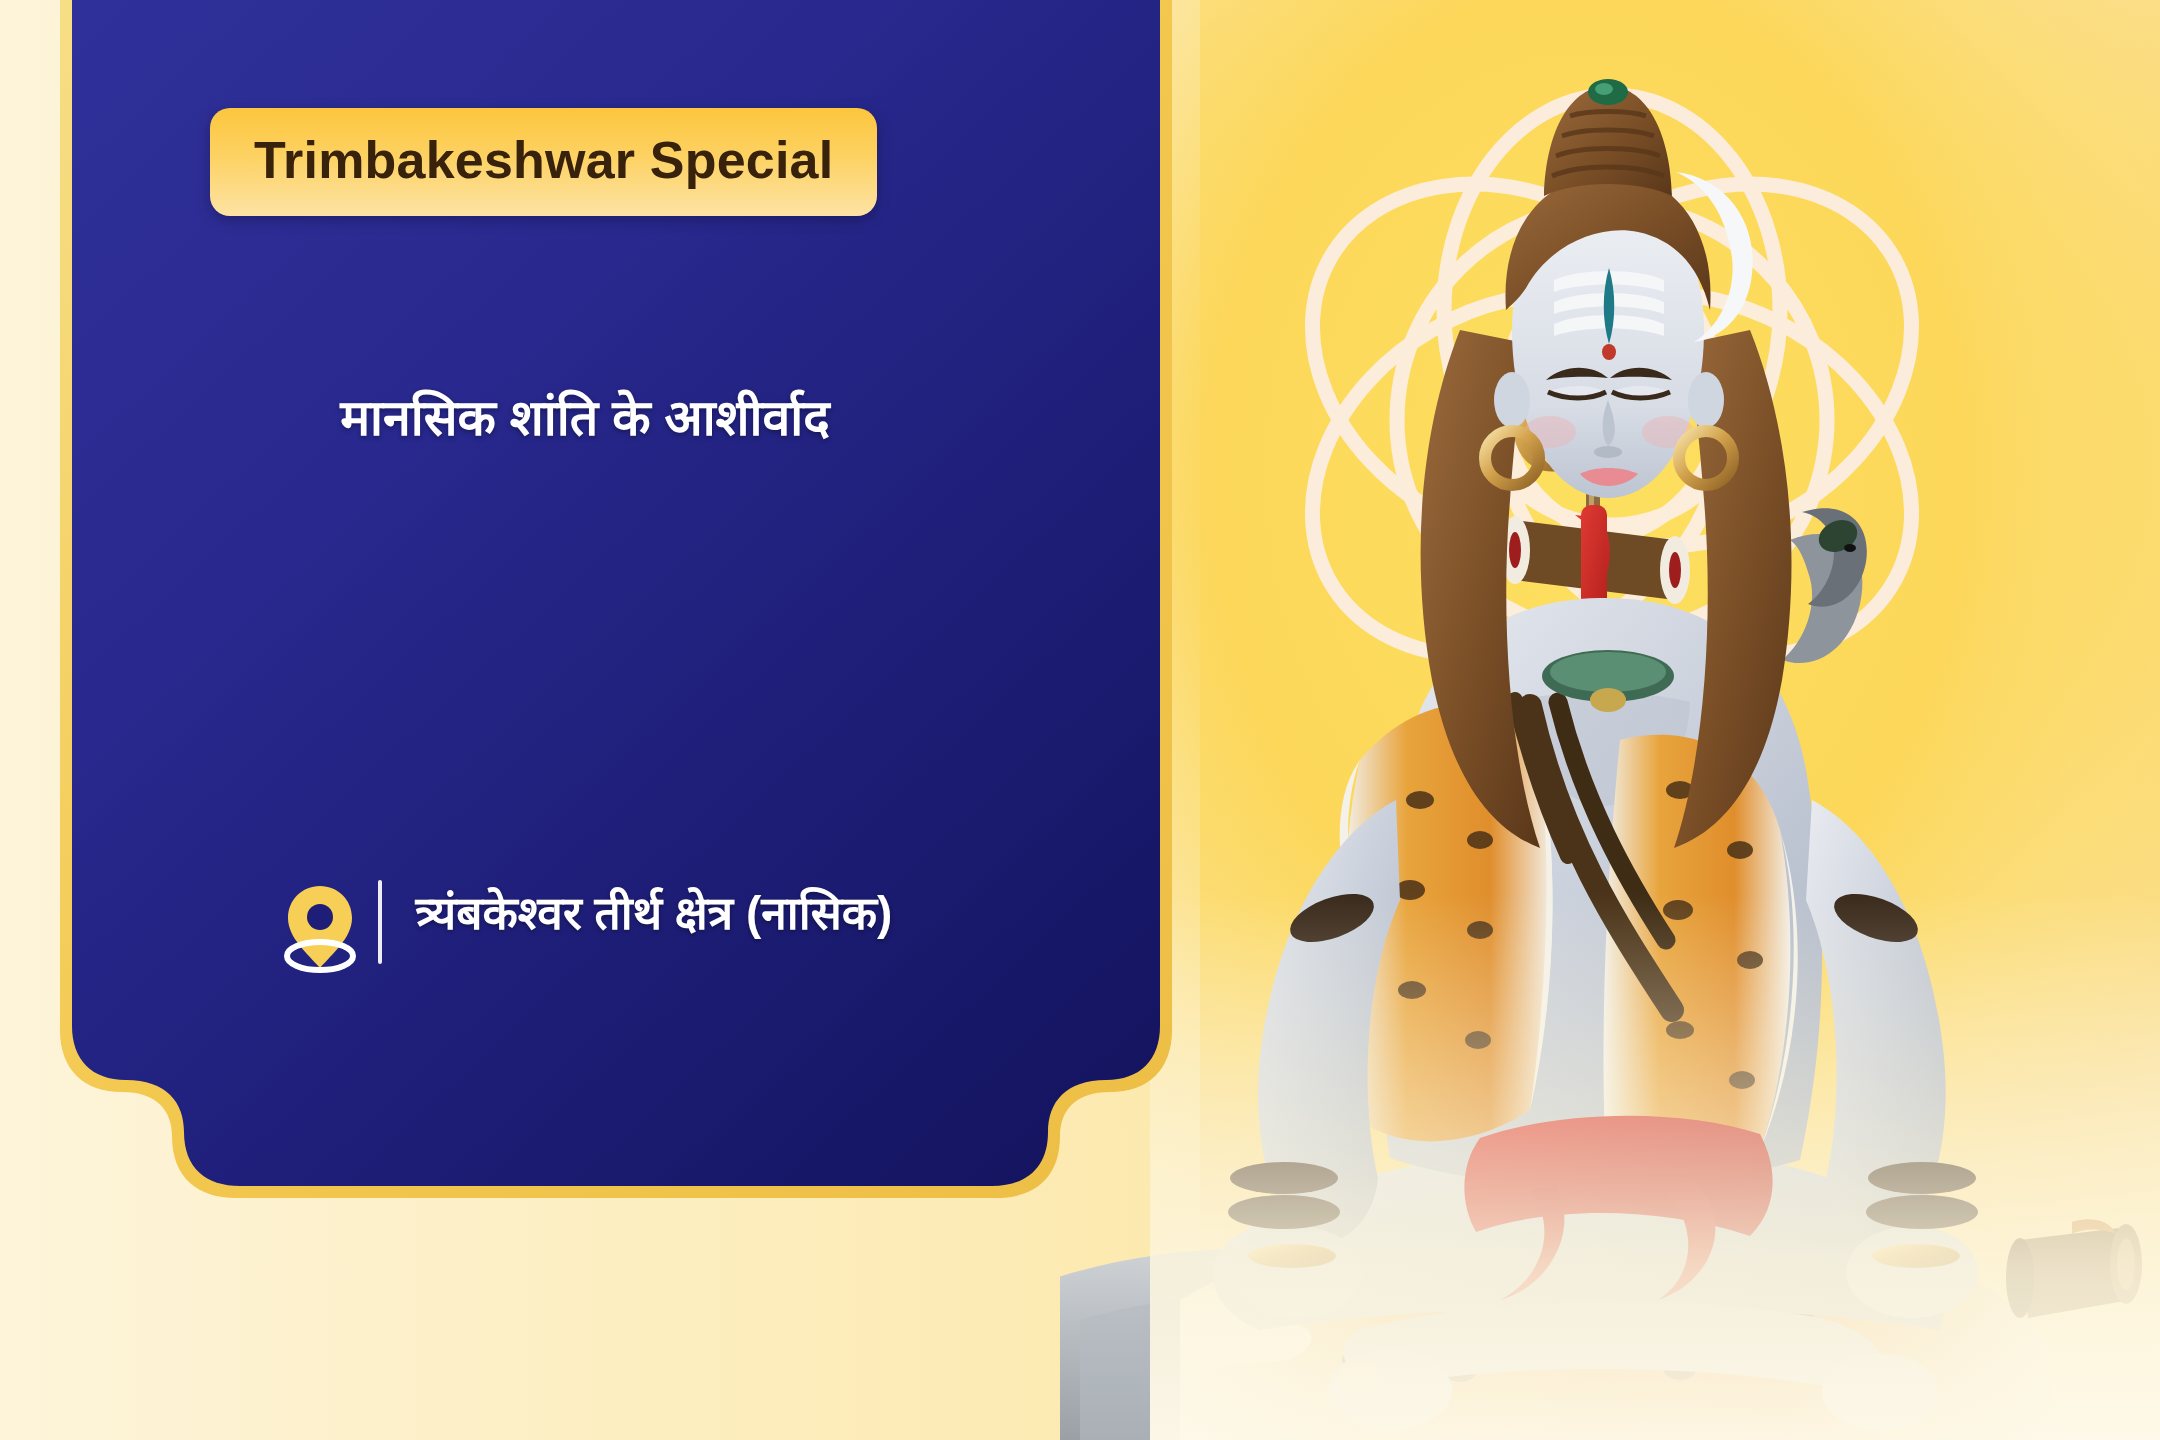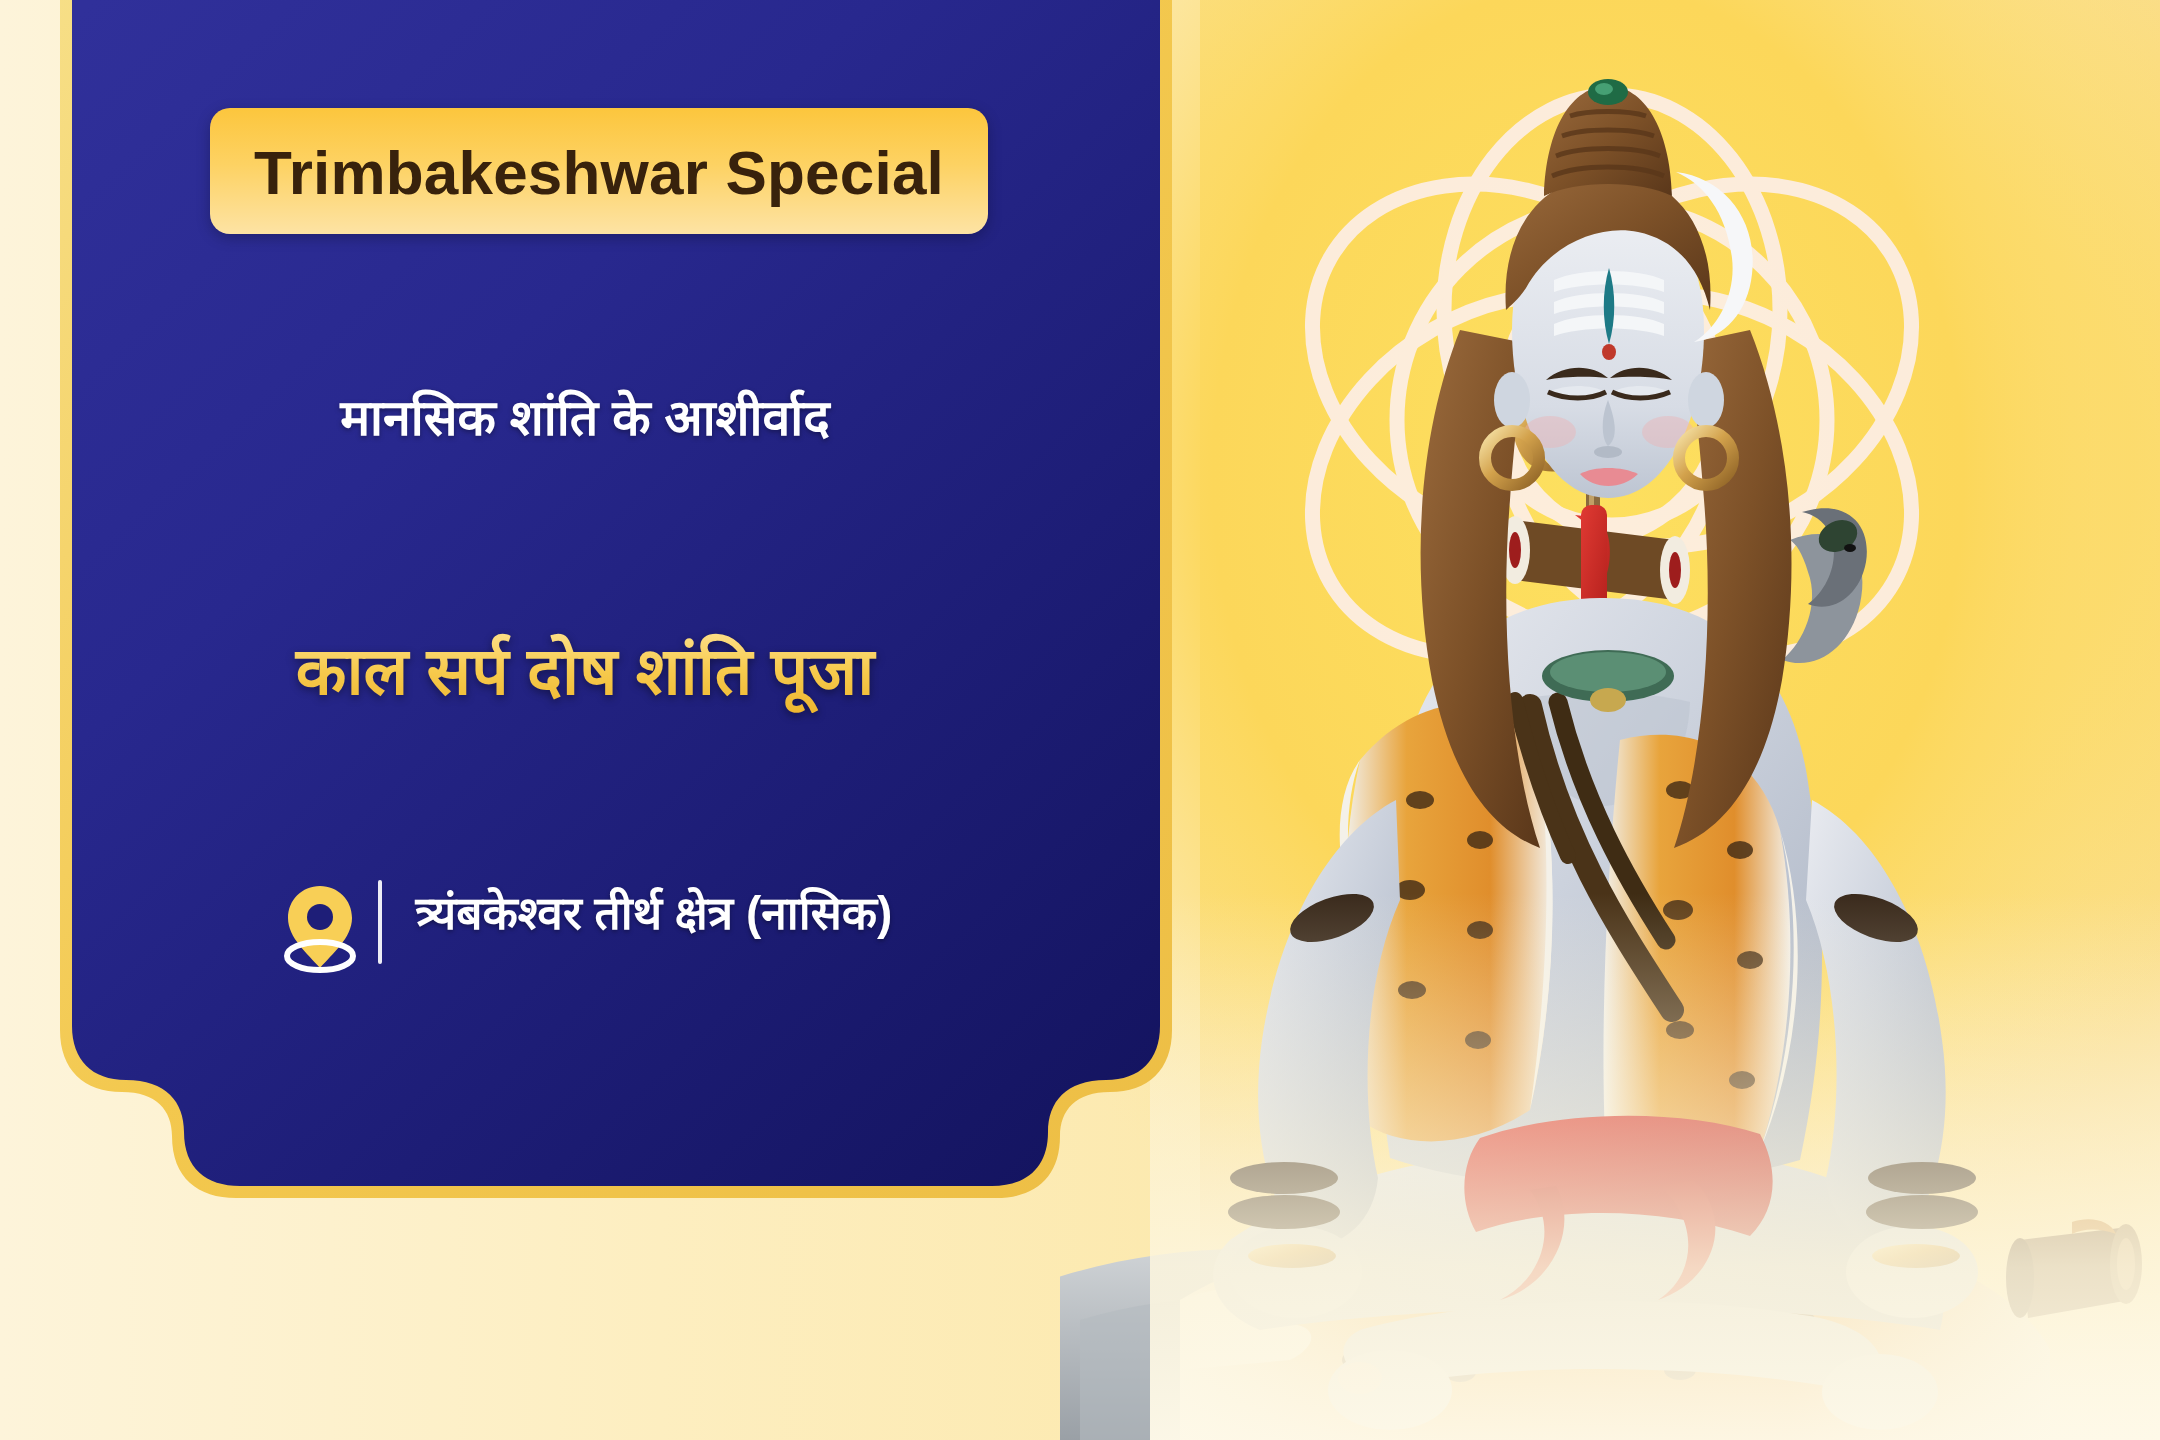--- a/index.html
+++ b/index.html
@@ -28,22 +28,22 @@
 
   .badge{
     position:absolute;left:210px;top:168px;
     padding:26px 44px 30px 44px;
     border-radius:20px;
     background:linear-gradient(180deg,#fcc63d 0%,#fdd263 45%,#fde3a4 100%);
     box-shadow:0 4px 14px rgba(0,0,0,.25);
     display:flex;align-items:center;justify-content:center;
   }
   .badge-text{
-    font-size:62px;font-weight:bold;color:#38220c;letter-spacing:.2px;
-    white-space:nowrap;line-height:1;margin-top:8px;
+    font-size:52px;font-weight:bold;color:#38220c;letter-spacing:.2px;
+    white-space:nowrap;line-height:1;
   }
 
   .sub{
     position:absolute;left:70px;top:440px;width:1030px;
     text-align:center;color:#ffffff;
     font-size:50px;font-weight:600;line-height:1.55;
     text-shadow:0 2px 5px rgba(0,0,0,.35);
   }
   .sub .ln{display:block;}
 
@@ -374,21 +374,20 @@
     <div class="card-content">
 
       <div class="badge">
         <span class="badge-text">Trimbakeshwar Special</span>
       </div>
 
       <div class="sub">
         <span class="ln">मानसिक शांति के आशीर्वाद</span>
       </div>
 
-      <div class="headline">काल सर्प दोष शांति पूजा</div>
 
       <div class="loc">
         <svg class="loc-pin" viewBox="0 0 84 96">
           <path d="M42 6 C24 6 10 20 10 38 C10 58 30 74 42 88 C54 74 74 58 74 38 C74 20 60 6 42 6 Z" fill="#f8cf56"></path>
           <circle cx="42" cy="37" r="13" fill="#1e1e78"></circle>
           <ellipse cx="42" cy="76" rx="33" ry="14" fill="none" stroke="#ffffff" stroke-width="6"></ellipse>
         </svg>
         <div class="loc-div"></div>
         <span class="loc-text">त्र्यंबकेश्वर तीर्थ क्षेत्र (नासिक)</span>
       </div>

